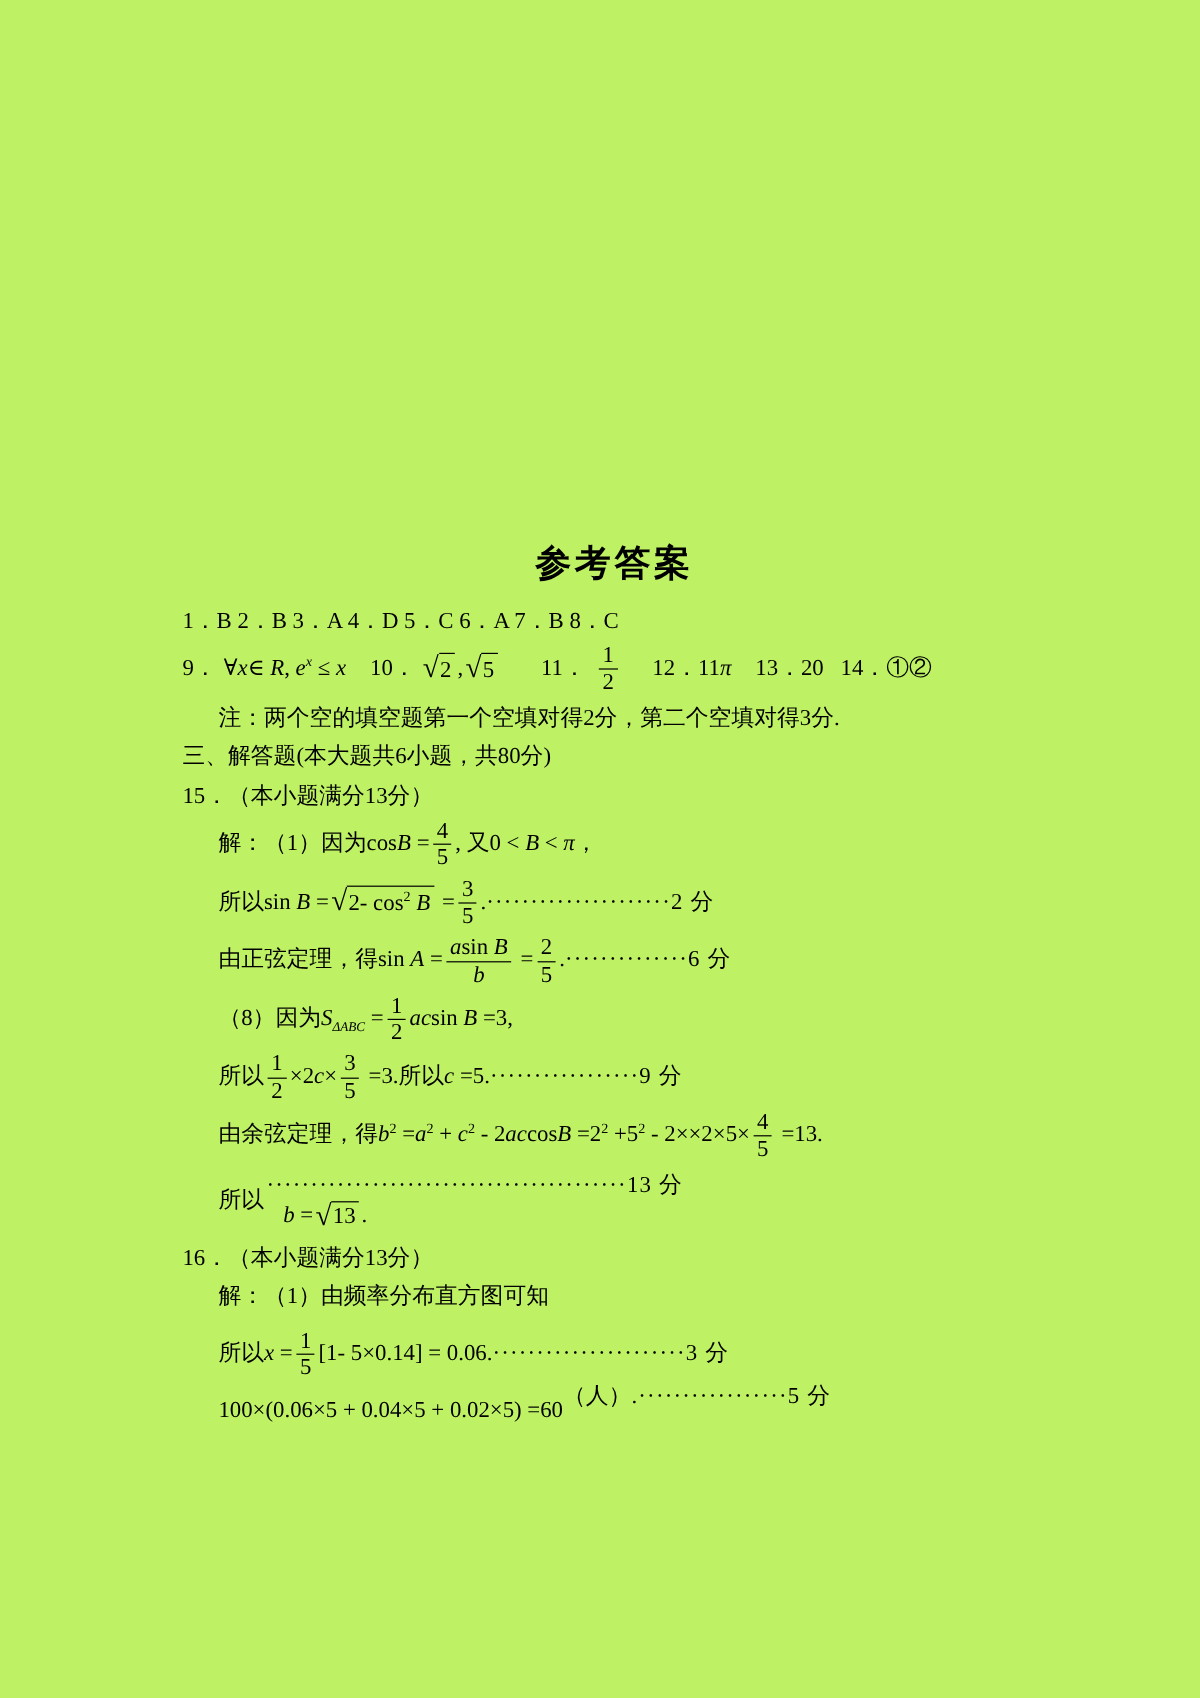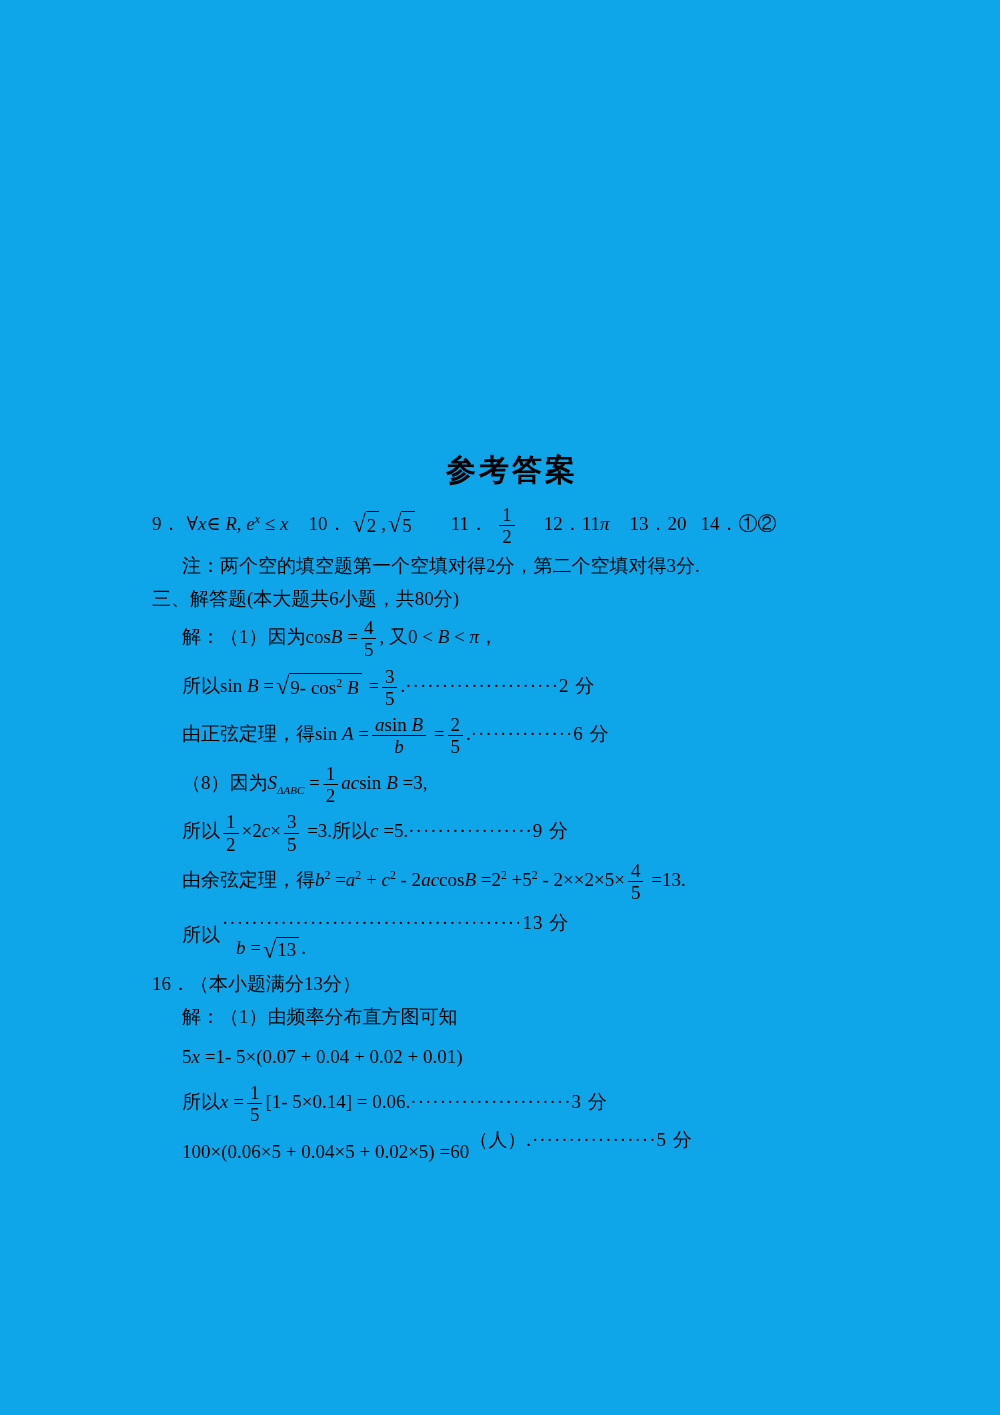--- a/index.html
+++ b/index.html
@@ -1,19 +1,19 @@
 <!DOCTYPE html>
 <html><head>
 <meta charset="utf-8">
 <style>
   html,body{margin:0;padding:0;background:#ffffff;}
   .page{
     position:relative;
     width:1000px;height:1415px;
-    background:#0ea5e9;
+    background:#bef264;
     color:#000000;
     font-family:"Liberation Serif","DejaVu Serif",serif;
     overflow:hidden;
   }
   .content{
     position:absolute;
     left:152px;top:448px;
     width:720px;
     font-size:19px;
     line-height:1.45;
@@ -47,42 +47,43 @@
   .stack .bot{display:block;padding-left:14px;}
   .raised{position:relative;top:-12px;display:inline-block;}
 </style>
 </head>
 <body>
 
 <div class="page">
   <div class="content">
     <h1 class="title">参考答案</h1>
     <div>
+        <div class="line"><span>1．B 2．B 3．A 4．D 5．C 6．A 7．B 8．C</span></div>
         <div class="line"><span>9．</span><span style="display: inline-block; width: 6px;"></span><span>∀</span><span class="v">x</span><span>∈ </span><span class="v">R</span><span>, </span><span class="v">e</span><sup class="v">x</sup><span> ≤ </span><span class="v">x</span><span style="display: inline-block; width: 20px;"></span><span>10．</span><span style="display: inline-block; width: 4px;"></span><span class="sqrt">
             <span class="rad">√</span>
             <span class="rc"><span>2</span></span>
           </span><span>,</span><span class="sqrt">
             <span class="rad">√</span>
             <span class="rc"><span>5</span></span>
           </span><span style="display: inline-block; width: 34px;"></span><span>11．</span><span style="display: inline-block; width: 8px;"></span><span class="frac"><span class="num">1</span><span class="den">2</span></span><span style="display: inline-block; width: 26px;"></span><span>12．11</span><span class="v">π</span><span style="display: inline-block; width: 20px;"></span><span>13．20</span><span style="display: inline-block; width: 14px;"></span><span>14．①②</span></div>
         <div class="line indent"><span>注：两个空的填空题第一个空填对得2分，第二个空填对得3分.</span></div>
         <div class="line"><span>三、解答题(本大题共6小题，共80分)</span></div>
+        <div class="line"><span>15．（本小题满分13分）</span></div>
         <div class="line indent"><span>解：（1）因为</span><span>cos</span><span class="v">B</span><span> =</span><span class="frac"><span class="num">4</span><span class="den">5</span></span><span>, 又0 &lt; </span><span class="v">B</span><span> &lt; </span><span class="v">π</span><span>，</span></div>
         <div class="line indent"><span>所以</span><span>sin </span><span class="v">B</span><span> =</span><span class="sqrt">
             <span class="rad">√</span>
-            <span class="rc"><span>9- cos</span><sup>2</sup><span> </span><span class="v">B</span></span>
+            <span class="rc"><span>2- cos</span><sup>2</sup><span> </span><span class="v">B</span></span>
           </span><span> =</span><span class="frac"><span class="num">3</span><span class="den">5</span></span><span>.</span><span class="leader">·····················2 分</span></div>
         <div class="line indent"><span>由正弦定理，得</span><span>sin </span><span class="v">A</span><span> =</span><span class="frac"><span class="num"><span class="v">a</span><span>sin </span><span class="v">B</span></span><span class="den"><span class="v">b</span></span></span><span> =</span><span class="frac"><span class="num">2</span><span class="den">5</span></span><span>.</span><span class="leader">··············6 分</span></div>
         <div class="line indent"><span>（8）因为</span><span class="v">S</span><sub class="v">ΔABC</sub><span> =</span><span class="frac"><span class="num">1</span><span class="den">2</span></span><span class="v">ac</span><span>sin </span><span class="v">B</span><span> =3,</span></div>
         <div class="line indent"><span>所以</span><span class="frac"><span class="num">1</span><span class="den">2</span></span><span>×2</span><span class="v">c</span><span>×</span><span class="frac"><span class="num">3</span><span class="den">5</span></span><span> =3.所以</span><span class="v">c</span><span> =5.</span><span class="leader">·················9 分</span></div>
         <div class="line indent"><span>由余弦定理，得</span><span class="v">b</span><sup>2</sup><span> =</span><span class="v">a</span><sup>2</sup><span> + </span><span class="v">c</span><sup>2</sup><span> - 2</span><span class="v">ac</span><span>cos</span><span class="v">B</span><span> =2</span><sup>2</sup><span> +5</span><sup>2</sup><span> - 2××2×5×</span><span class="frac"><span class="num">4</span><span class="den">5</span></span><span> =13.</span></div>
         <div class="line indent gap-sm"><span>所以</span><span style="display: inline-block; width: 2px;"></span><span class="stack"><span class="top"><span class="leader">·········································13 分</span></span><span class="bot"><span class="v">b</span><span> =</span><span class="sqrt">
                 <span class="rad">√</span>
                 <span class="rc"><span>13</span></span>
               </span><span>.</span></span></span></div>
         <div class="line gap-sm"><span>16．（本小题满分13分）</span></div>
         <div class="line indent"><span>解：（1）由频率分布直方图可知</span></div>
-        <div class="line indent gap-md"><span>5</span><span class="v">x</span><span> =1- 5×(0.07 + 0.04 + 0.02 + 0.01)</span></div>
         <div class="line indent gap-md"><span>所以</span><span class="v">x</span><span> =</span><span class="frac"><span class="num">1</span><span class="den">5</span></span><span>[1- 5×0.14] = 0.06.</span><span class="leader">······················3 分</span></div>
         <div class="line indent gap-md"><span>100×(0.06×5 + 0.04×5 + 0.02×5) =60</span><span class="raised"><span>（人）</span><span class="leader">.·················5 分</span></span></div>
       </div>
   </div>
 </div>
 
 </body></html>

